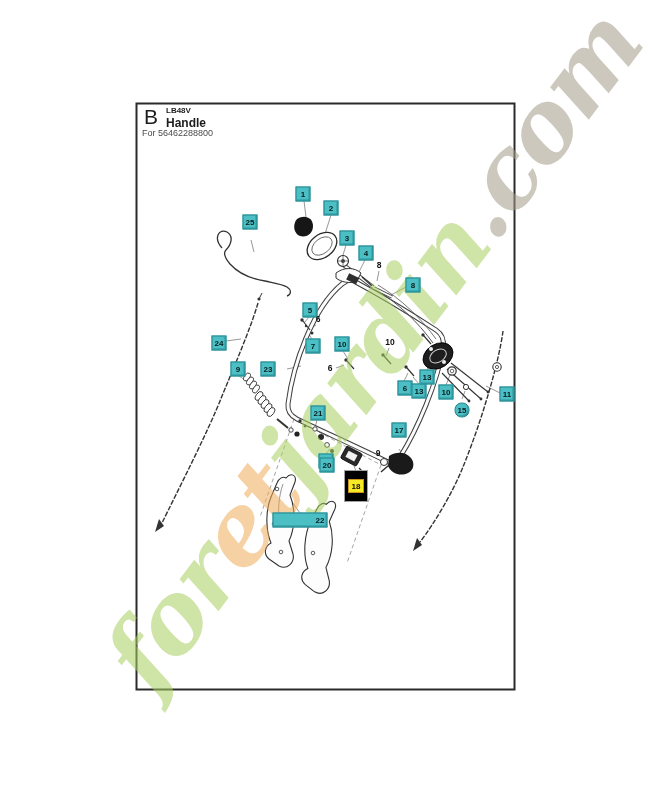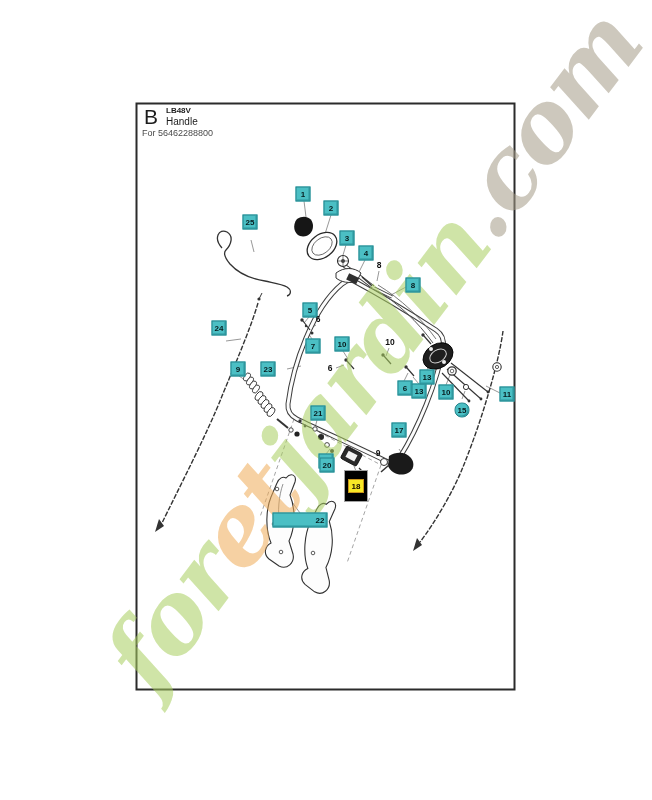--- a/index.html
+++ b/index.html
@@ -2,21 +2,21 @@
 <html><head>
 <meta charset="utf-8">
 <style>
   html,body{margin:0;padding:0;background:#fff;}
   #stage{position:relative;width:652px;height:800px;background:#ffffff;overflow:hidden;
          font-family:"Liberation Sans",sans-serif;}
   
   #hdr{position:absolute;left:144px;top:106px;color:#1c1c1c;}
   #hdr .b{position:absolute;left:0;top:0;font-size:21px;line-height:1;font-weight:400;}
   #hdr .model{position:absolute;left:22px;top:0;font-size:8px;font-weight:700;white-space:nowrap;}
-  #hdr .section{position:absolute;left:22px;top:10px;font-size:10px;font-weight:400;white-space:nowrap;}
+  #hdr .section{position:absolute;left:22px;top:10px;font-size:12px;font-weight:700;white-space:nowrap;}
   #hdr .for{position:absolute;left:-2px;top:22px;font-size:9px;color:#4a4a4a;white-space:nowrap;}
   
   #diag{position:absolute;left:0;top:0;}
   
   #wm{position:absolute;left:88px;top:648px;transform:rotate(-53deg);transform-origin:0 0;
       font-family:"DejaVu Serif",serif;font-style:italic;font-weight:700;
       font-size:97px;letter-spacing:-2px;white-space:nowrap;opacity:.55;line-height:1;
       pointer-events:none;}
   
   .plabel{position:absolute;transform:translate(-50%,-50%);display:flex;
@@ -230,21 +230,21 @@
     <div class="section">Handle</div>
     <div class="for">For 56462288800</div>
   </div>
 
   <div id="labels">
       <div class="plabel box" style="left: 303px; top: 194px;">1</div>
       <div class="plabel box" style="left: 331px; top: 208px;">2</div>
       <div class="plabel box" style="left: 347px; top: 238px;">3</div>
       <div class="plabel box" style="left: 366px; top: 253px;">4</div>
       <div class="plabel box" style="left: 250px; top: 222px;">25</div>
-      <div class="plabel box" style="left: 219px; top: 328px;">24</div>
+      <div class="plabel box" style="left: 219px; top: 343px;">24</div>
       <div class="plabel box" style="left: 268px; top: 369px;">23</div>
       <div class="plabel box" style="left: 238px; top: 369px;">9</div>
       <div class="plabel box" style="left: 310px; top: 310px;">5</div>
       <div class="plabel plain" style="left: 318px; top: 319px;">6</div>
       <div class="plabel box" style="left: 313px; top: 346px;">7</div>
       <div class="plabel plain" style="left: 379px; top: 265px;">8</div>
       <div class="plabel box" style="left: 413px; top: 285px;">8</div>
       <div class="plabel box" style="left: 342px; top: 344px;">10</div>
       <div class="plabel plain" style="left: 390px; top: 342px;">10</div>
       <div class="plabel plain" style="left: 330px; top: 368px;">6</div>

